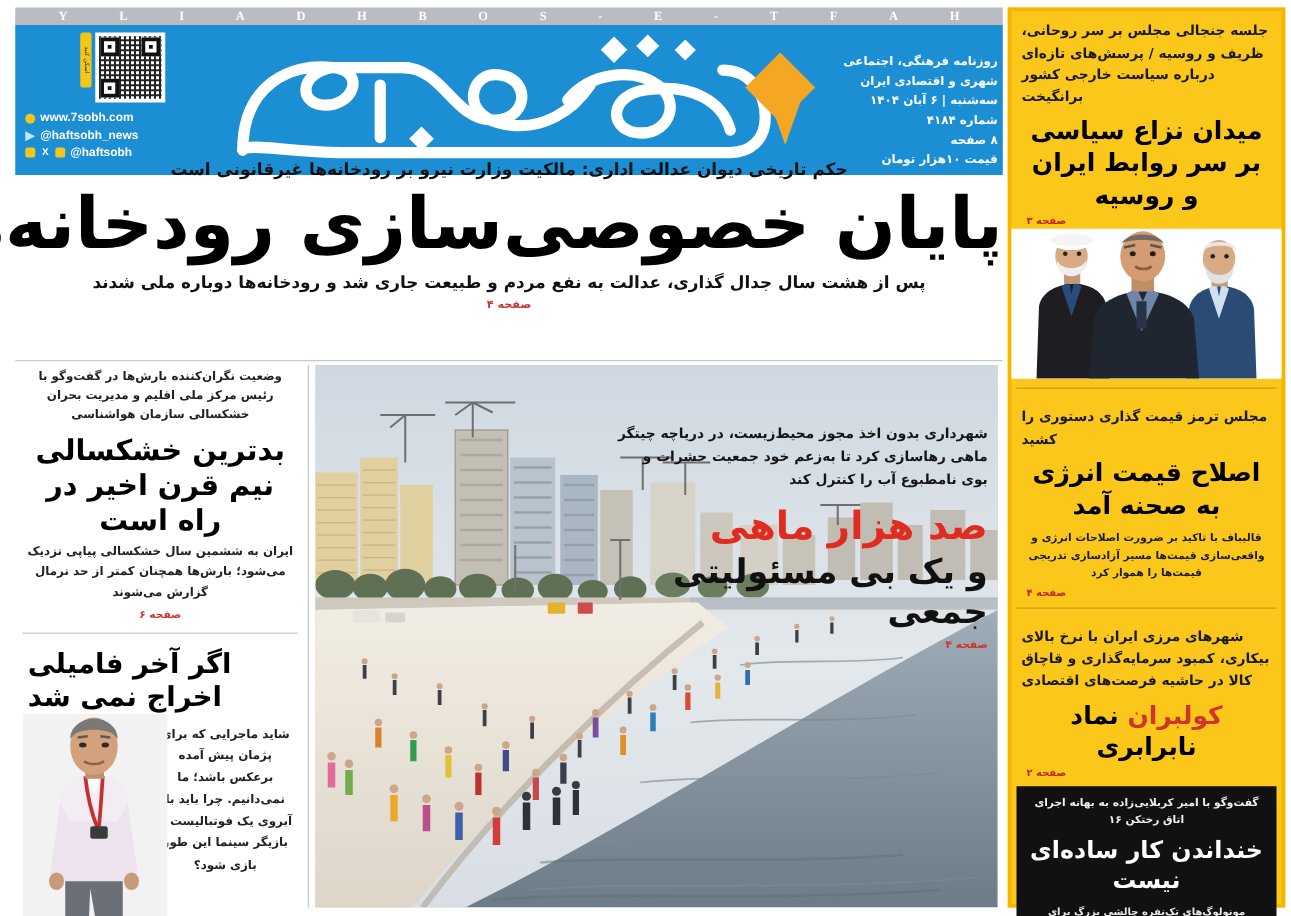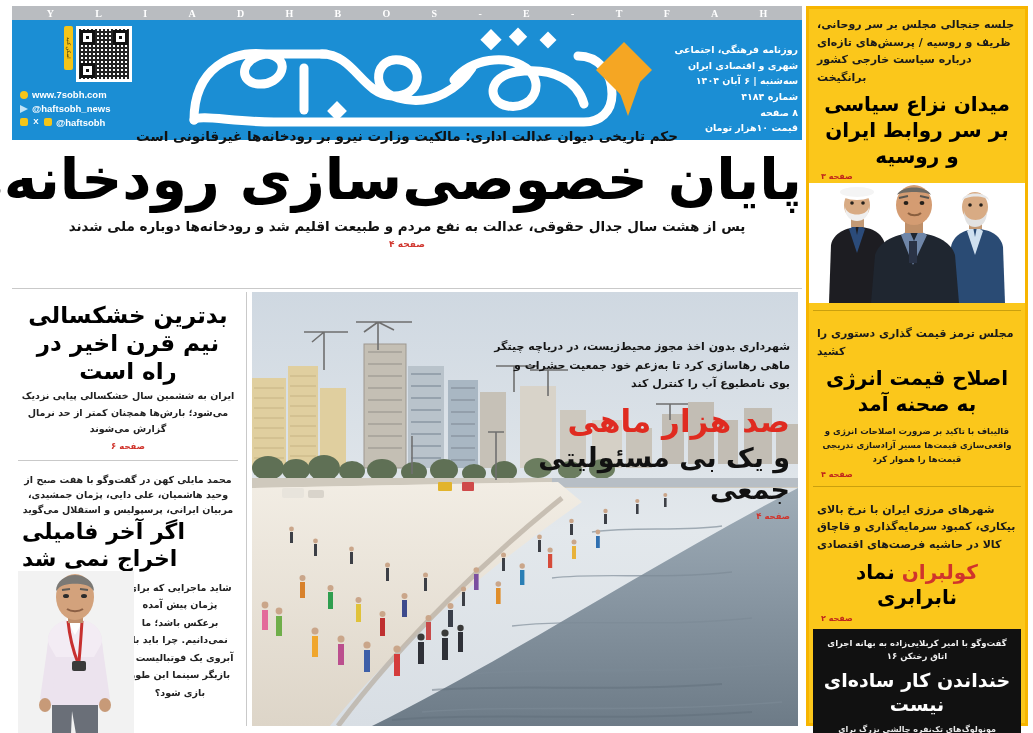--- a/index.html
+++ b/index.html
@@ -229,42 +229,42 @@
       <div>سه‌شنبه | ۶ آبان ۱۴۰۴</div>
       <div>شماره ۴۱۸۴</div>
       <div>۸ صفحه</div>
       <div>قیمت ۱۰هزار تومان</div>
     </div>
   </div>
 
   <div class="lead">
     <div class="lead-kicker">حکم تاریخی دیوان عدالت اداری: مالکیت وزارت نیرو بر رودخانه‌ها غیرقانونی است</div>
     <div class="lead-title">پایان خصوصی‌سازی رودخانه‌ها</div>
-    <div class="lead-sub">پس از هشت سال جدال حقوقی، عدالت به نفع مردم و طبیعت اقلیم شد و رودخانه‌ها دوباره ملی شدند</div>
+    <div class="lead-sub">پس از هشت سال جدال گذاری، عدالت به نفع مردم و طبیعت جاری شد و رودخانه‌ها دوباره ملی شدند</div>
     <div class="lead-page">صفحه ۴</div>
   </div>
 
   <div class="rule-h" style="left:12px; top:288px; width:790px;"></div>
   <div class="rule-v" style="left:246px; top:292px; height:434px;"></div>
 
   <div class="leftcol">
 
     <div class="lc-story">
+      <div class="lc-kicker">وضعیت نگران‌کننده بارش‌ها در گفت‌وگو با رئیس مرکز ملی اقلیم و مدیریت بحران خشکسالی سازمان هواشناسی</div>
       <div class="lc-title">
         <div>بدترین خشکسالی</div>
         <div>نیم قرن اخیر در راه است</div>
       </div>
       <div class="lc-body">ایران به ششمین سال خشکسالی پیاپی نزدیک می‌شود؛ بارش‌ها همچنان کمتر از حد نرمال گزارش می‌شوند</div>
       <div class="lc-page">صفحه ۶</div>
     </div>
 
     <div class="lc-sep"></div>
 
     <div class="lc-story lc-story2">
-      <div class="lc-kicker">محمد مایلی کهن در گفت‌وگو با هفت صبح از وحید هاشمیان، علی دایی، پژمان جمشیدی، مربیان ایرانی، پرسپولیس و استقلال می‌گوید</div>
 
       <div class="lc2-title">
         <div>اگر آخر فامیلی</div>
         <div>اخراج نمی شد</div>
       </div>
 
       <div class="lc2-flow">
         <div class="lc2-text">شاید ماجرایی که برای پژمان پیش آمده برعکس باشد؛ ما نمی‌دانیم. چرا باید با آبروی یک فوتبالیست و بازیگر سینما این طور بازی شود؟</div>
 
         <div class="lc2-photo" aria-label="محمد مایلی کهن">

